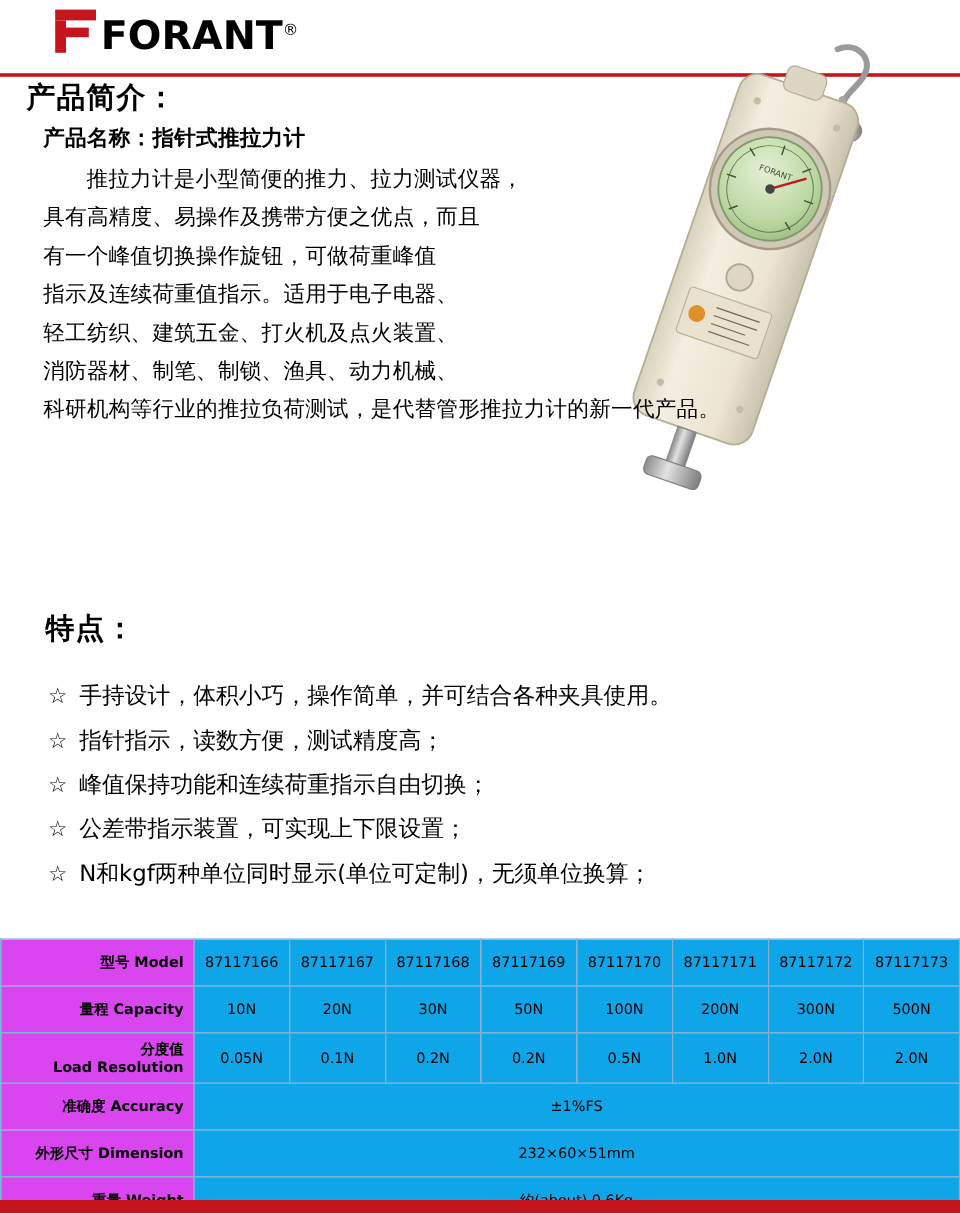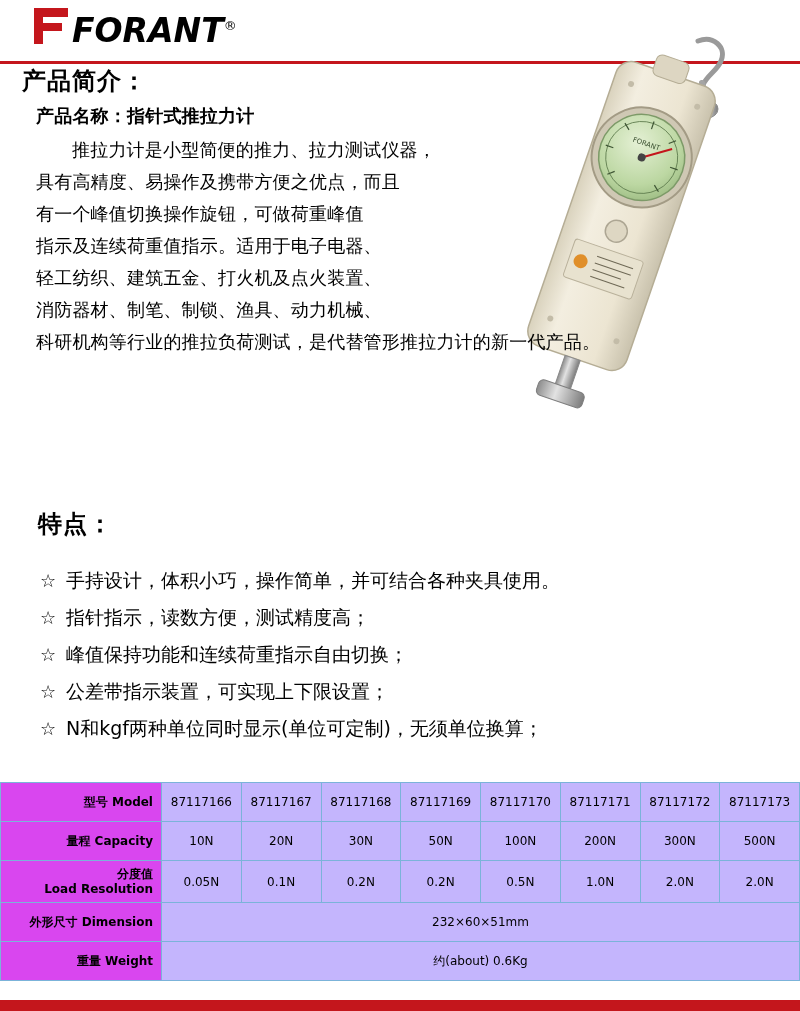--- a/index.html
+++ b/index.html
@@ -18,25 +18,24 @@
 
   
   .header {
     position: relative;
     height: 64px;
     border-bottom: 3px solid #c4161c;
     box-sizing: border-box;
   }
   .logo-wrap {
     position: absolute;
-    left: 34px;
+    left: 46px;
     top: 8px;
     display: flex;
     align-items: flex-start;
-    font-style: italic;
   }
   .logo-mark {
     position: relative;
     width: 34px;
     height: 36px;
     margin-right: 4px;
   }
   .logo-mark .bar-h {
     position: absolute;
     left: 0; top: 0;
@@ -158,21 +157,21 @@
   .spec-table .rowhead {
     background: #d946ef;
     font-weight: bold;
     text-align: right;
     padding-right: 8px;
     width: 150px;
     color: #000;
     line-height: 15px;
   }
   .spec-table td.data {
-    background: #c4b5fd;
+    background: #0ea5e9;
   }
   .spec-table .tall { height: 42px; padding-left: 32px; }
 
   
   .bottom-bar {
     position: absolute;
     left: 0;
     bottom: 0;
     width: 800px;
     height: 11px;
@@ -322,20 +321,24 @@
       <td class="data">0.05N</td>
       <td class="data">0.1N</td>
       <td class="data">0.2N</td>
       <td class="data">0.2N</td>
       <td class="data">0.5N</td>
       <td class="data">1.0N</td>
       <td class="data">2.0N</td>
       <td class="data">2.0N</td>
     </tr>
     <tr>
+      <td class="rowhead">准确度  Accuracy</td>
+      <td class="data" colspan="8">±1%FS</td>
+    </tr>
+    <tr>
       <td class="rowhead">外形尺寸  Dimension</td>
       <td class="data" colspan="8">232×60×51mm</td>
     </tr>
     <tr>
       <td class="rowhead">重量  Weight</td>
       <td class="data" colspan="8">约(about) 0.6Kg</td>
     </tr>
   </tbody>
 </table>
 

